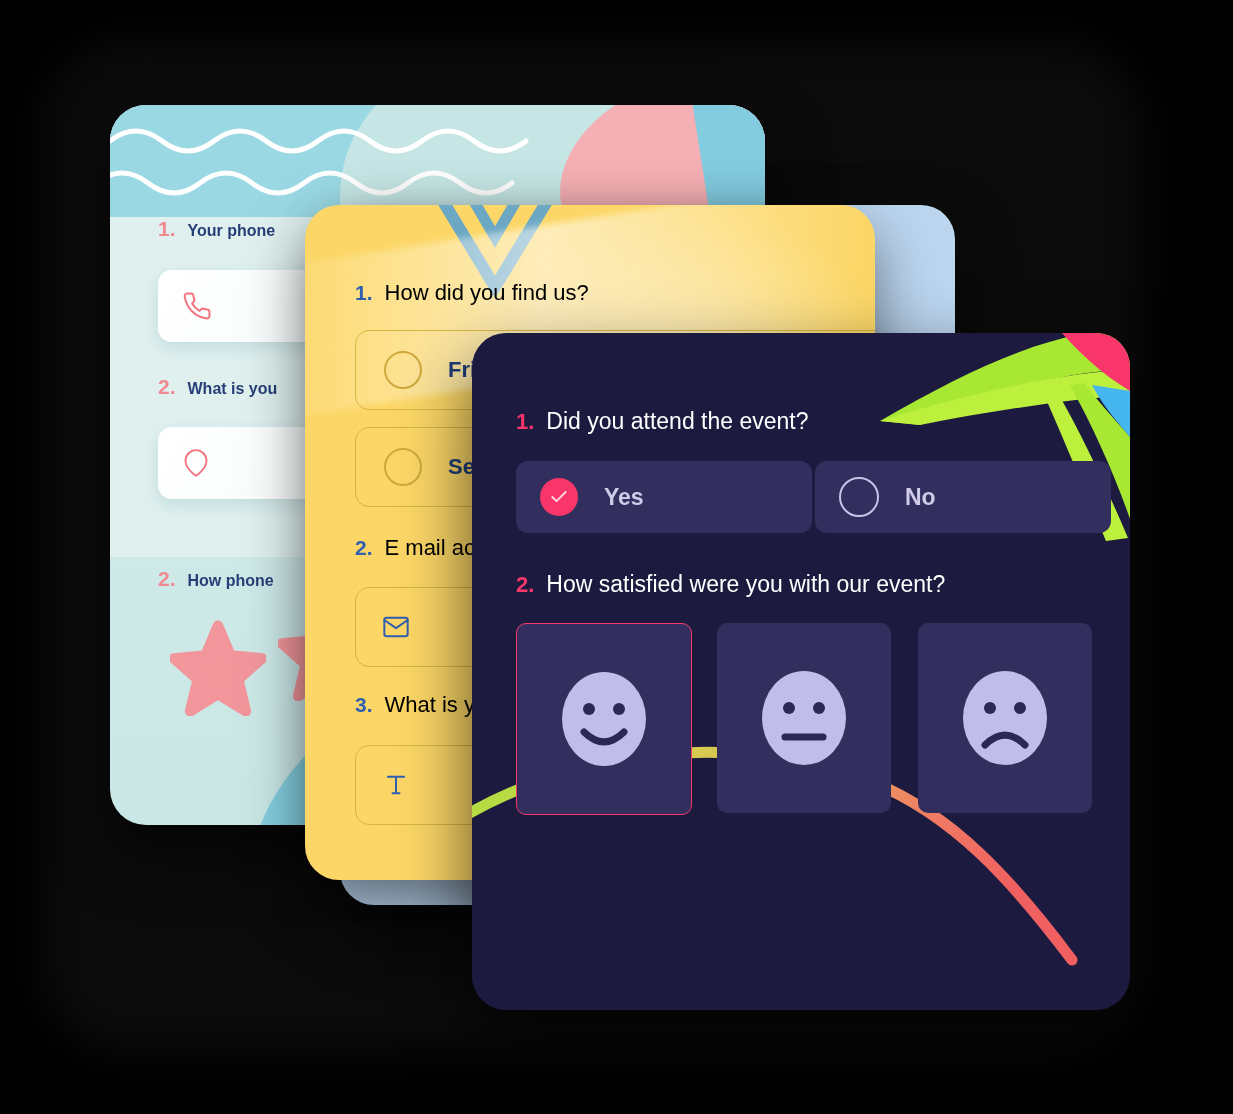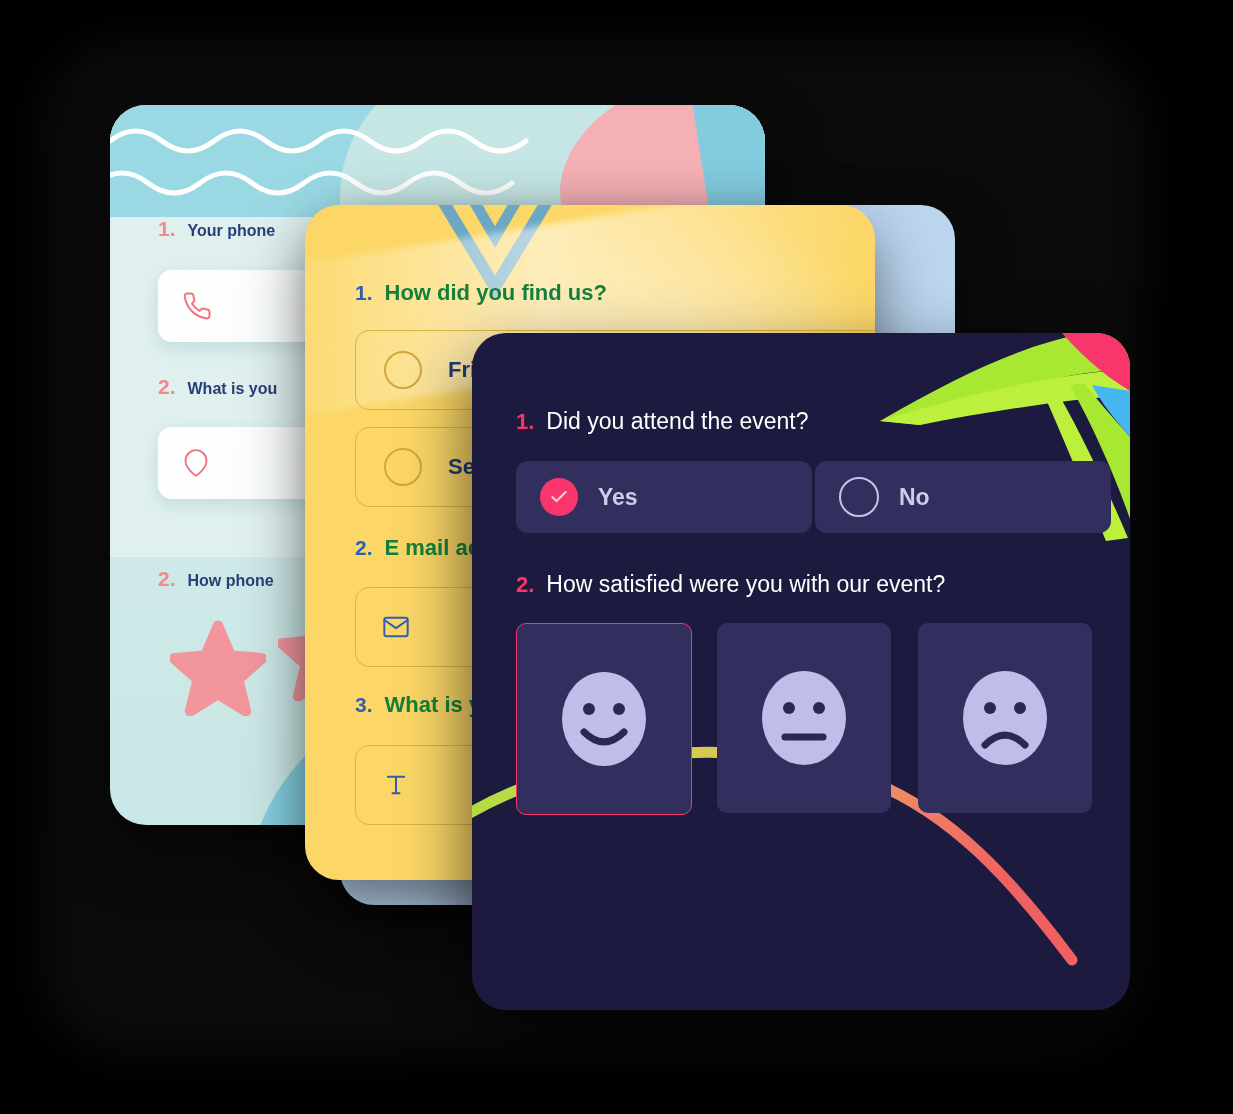--- a/index.html
+++ b/index.html
@@ -88,21 +88,21 @@
     position:absolute;left:-40px;top:10px;width:700px;height:150px;
     background:linear-gradient(100deg,rgba(255,255,255,0) 0%,rgba(255,255,255,.55) 40%,rgba(255,255,255,0) 85%);
     transform:rotate(-9deg);filter:blur(3px);
   }
   #card-yellow .ysheen2{
     position:absolute;left:180px;top:-20px;width:420px;height:330px;
     border-radius:50%;
     background:radial-gradient(ellipse at 50% 50%,rgba(255,255,255,.30) 0%,rgba(255,255,255,0) 62%);
   }
   .y-num{color:#2f5fae;font-size:21px;font-weight:700;}
-  .y-text{color:#15803d;font-size:22px;font-weight:700;}
+  .y-text{color:#000000;font-size:22px;font-weight:400;}
   .y-option{
     position:absolute;height:78px;border-radius:14px;
     border:1.5px solid #d8b443;display:flex;align-items:center;gap:26px;padding-left:28px;
   }
   .y-radio{width:34px;height:34px;border-radius:50%;border:2px solid #cfa93c;flex:0 0 auto;}
   .y-optlabel{color:#1f3d7a;font-size:22px;font-weight:700;white-space:nowrap;}
   .y-input{
     position:absolute;height:78px;border-radius:14px;
     border:1.5px solid #d8b443;display:flex;align-items:center;padding-left:26px;
   }
@@ -115,21 +115,21 @@
     box-shadow:0 30px 70px rgba(0,0,0,.65);
   }
   #card-dark .swoosh{position:absolute;right:0;top:0;width:360px;height:210px;}
   #card-dark .arc{position:absolute;left:0;bottom:0;width:100%;height:300px;}
 
   .d-num{color:#f8366b;font-size:22px;font-weight:700;}
   .d-text{color:#ffffff;font-size:23px;font-weight:400;}
 
   .choice{
     position:absolute;height:72px;border-radius:12px;background:#322f5e;
-    display:flex;align-items:center;gap:20px;padding-left:24px;
+    display:flex;align-items:center;gap:26px;padding-left:24px;
   }
   .radio-on{
     width:38px;height:38px;border-radius:50%;background:#f8366b;
     display:flex;align-items:center;justify-content:center;flex:0 0 auto;
   }
   .radio-off{
     width:36px;height:36px;border-radius:50%;border:2px solid #c6c2e8;flex:0 0 auto;
   }
   .choice-label{color:#cfcbe9;font-size:23px;font-weight:700;}
 

